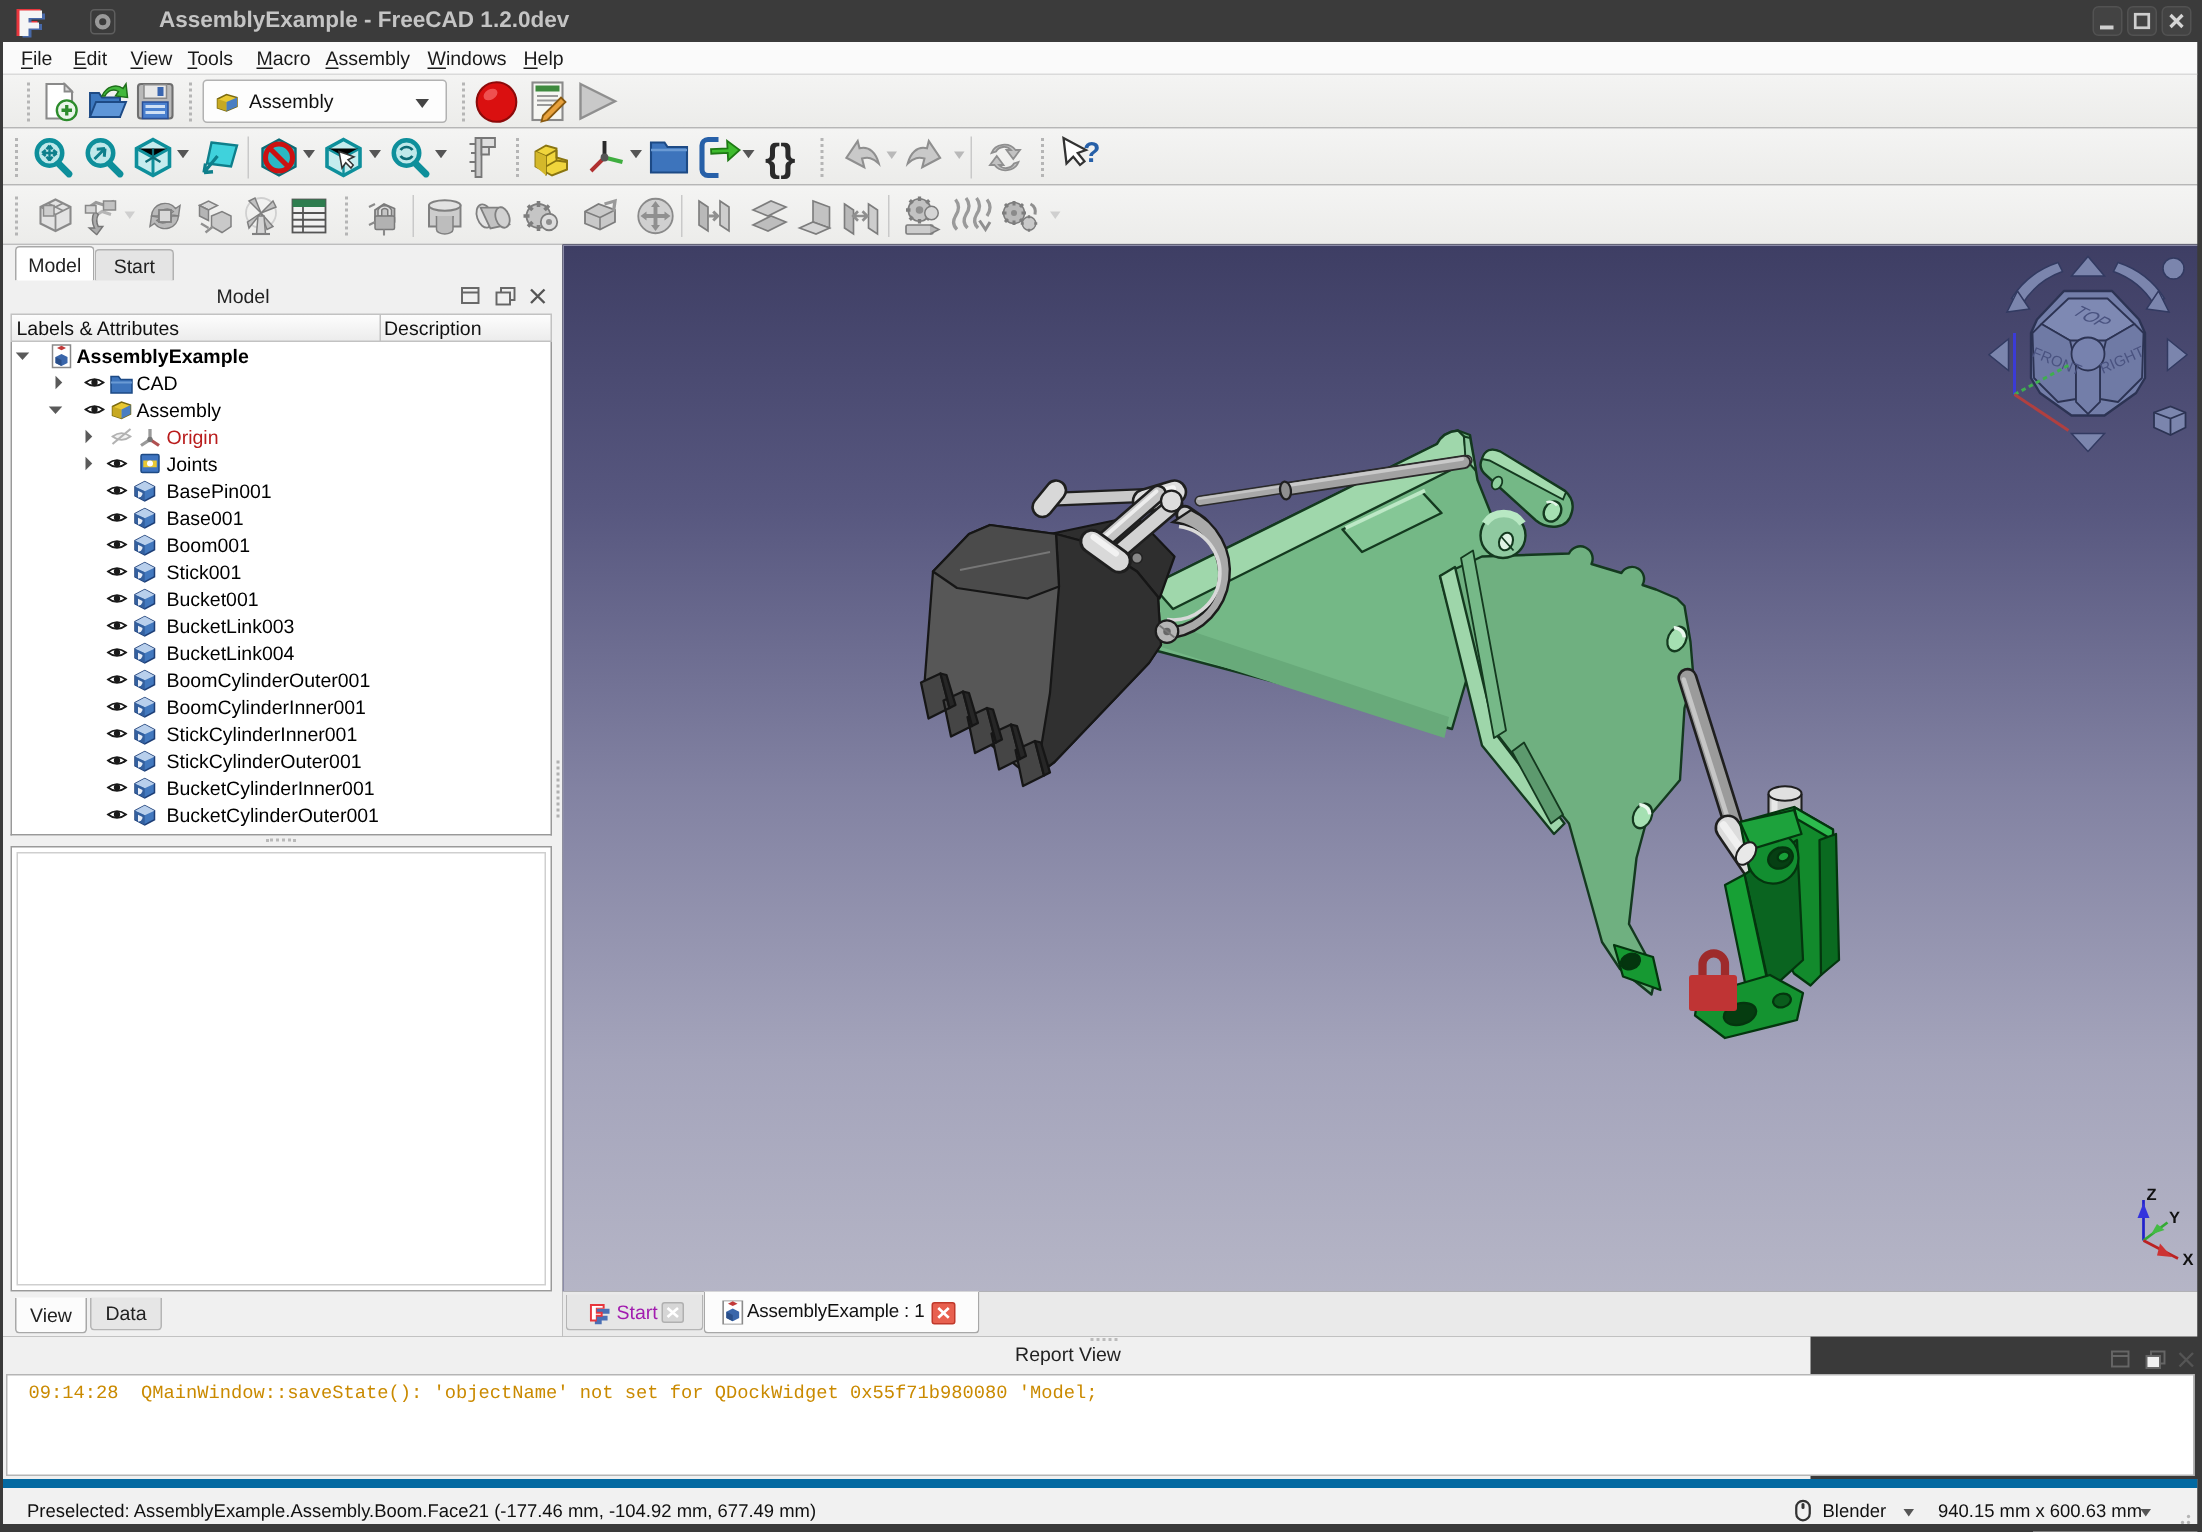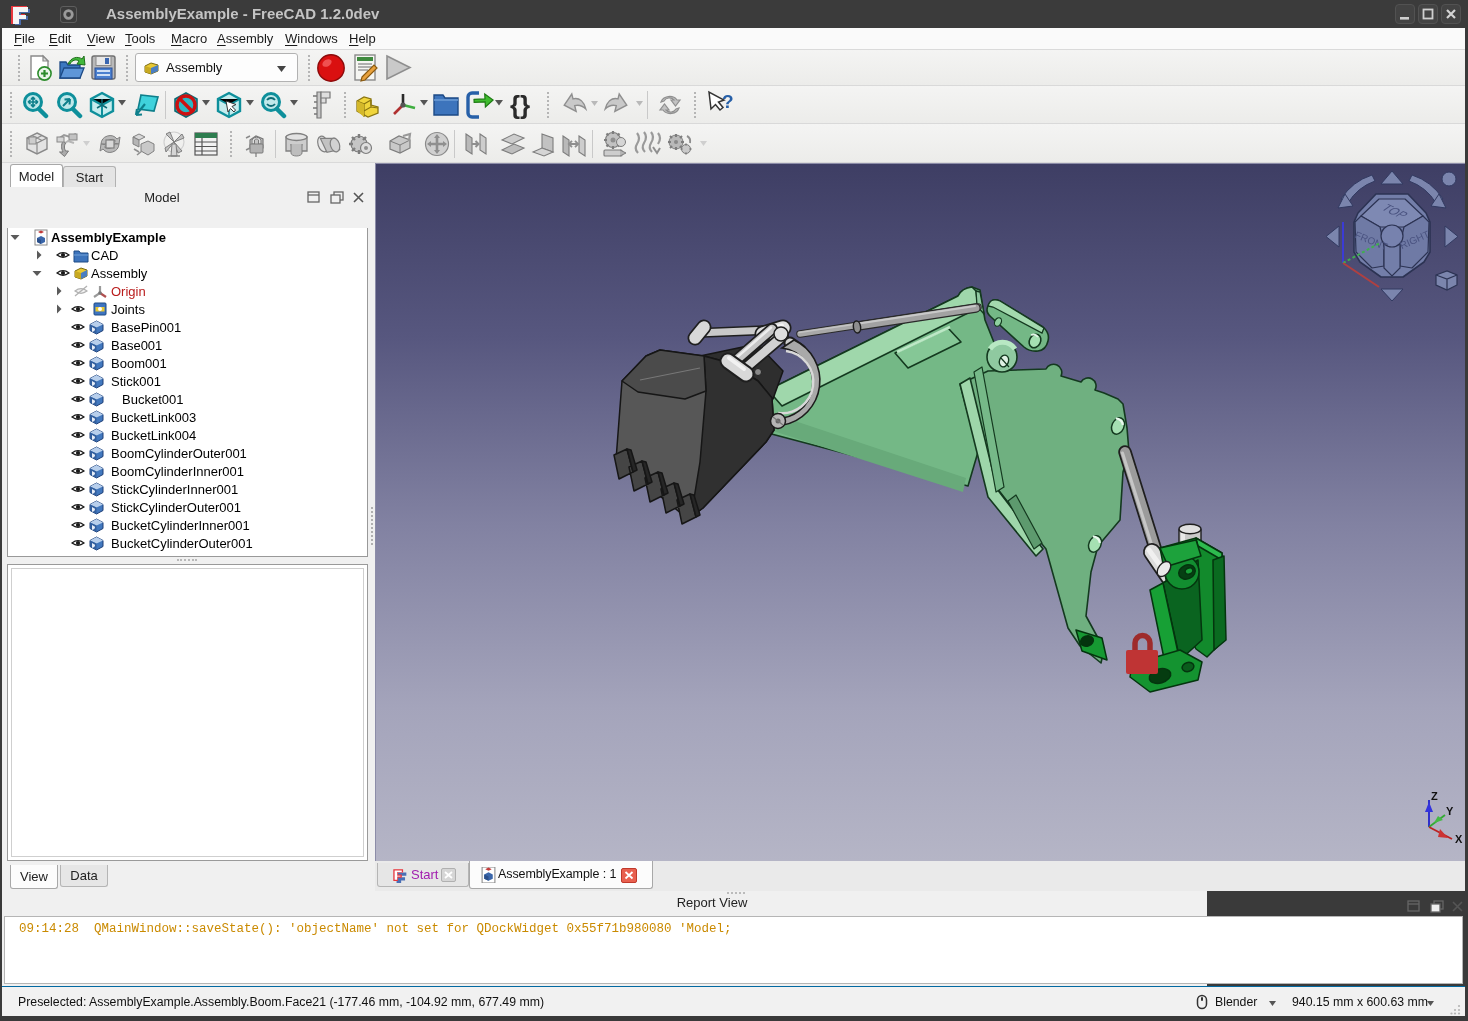--- a/index.html
+++ b/index.html
@@ -31,21 +31,21 @@
 .treebox { left:5px; top:65px; width:361px; height:329px; background:#ffffff; border:1px solid #999; border-top:none; }
 .rtxt { position:absolute; left:110px; top:2px; font-size:13px; color:#000; white-space:nowrap; }
 .propbox { left:5px; top:401px; width:361px; height:297px; background:#ffffff; border:1px solid #9a9a9a; }
 .propin { position:absolute; left:3px; top:3px; right:3px; bottom:3px; border:1px solid #cfcfcf; }
 .viewport { left:375px; top:163px; width:1090px; height:698px; box-shadow:inset 0 1px 0 #8c8ca8, inset 1px 0 0 #8c8ca8;
   background:linear-gradient(180deg,#3e3e64 0%, #57577f 25%, #8282a2 52%, #a4a4bb 78%, #b5b5c6 100%); }
 .mdibar { left:375px; top:861px; width:1090px; height:30px; background:#eaeaea; }
 .report { left:2px; top:891px; width:1205px; height:95px; background:#f0f0f0; }
 .rephdr { position:absolute; left:0; top:4px; width:1420px; text-align:center; font-size:13px; color:#222; }
 .repbox { position:absolute; left:2px; top:25px; width:1459px; height:68px; background:#ffffff; border:1px solid #b5b5b5; }
-.statusbar { left:2px; top:986px; width:1463px; height:36px; background:#f1f1f1; border-top:1px solid #0369a1;padding-left:40px; }
+.statusbar { left:2px; top:986px; width:1463px; height:36px; background:#f1f1f1; border-top:6px solid #0369a1;padding-left:40px; }
 .winborder { pointer-events:none; }
 .mono { font-family:"Liberation Mono", monospace; }
 svg { display:block; }
 .icn { position:absolute; }
 </style>
 </head>
 <body>
 
 <div class="abs titlebar"></div>
 <div class="abs icn" style="left:9px;top:3px">
@@ -386,20 +386,25 @@
         <rect x="1" y="1" width="11" height="10" fill="none" stroke="#666" stroke-width="1.3"></rect>
         <path d="M1,4 h11" stroke="#666" stroke-width="1.3"></path>
       </svg>
   <svg class="icn" style="left:328px;top:4px" width="14" height="13">
         <rect x="4" y="1" width="9" height="8" fill="none" stroke="#666" stroke-width="1.3"></rect>
         <rect x="1" y="4" width="9" height="8" fill="#f0f0f0" stroke="#666" stroke-width="1.3"></rect>
       </svg>
   <svg class="icn" style="left:350px;top:4px" width="13" height="13">
         <path d="M2,2 L11,11 M11,2 L2,11" stroke="#555" stroke-width="1.6"></path>
       </svg>
+</div>
+<div class="abs colhdr">
+  <span style="position:absolute;left:3px;top:1px;font-size:13px;color:#111">Labels &amp; Attributes</span>
+  <span style="position:absolute;left:248px;top:1px;font-size:13px;color:#111">Description</span>
+  <div style="position:absolute;left:245px;top:0;width:1px;height:18px;background:#c2c2c2"></div>
 </div>
 <div class="abs treebox">
 <svg class="icn" style="left:0;top:0" width="359" height="329" viewBox="0 0 359 329">
 <defs>
 <g id="eye">
             <path d="M-6,0 Q0,-4.6 6,0 Q0,4.6 -6,0 Z" fill="#fff" stroke="#1a1a1a" stroke-width="1.2"></path>
             <circle cx="0" cy="0" r="2.1" fill="#1a1a1a"></circle>
           </g>
 <g id="pbox">
             <path d="M0,4 L6.5,0.5 L13,4 L13,10 L6.5,13.5 L0,10 Z" fill="#4278be" stroke="#1e3f77" stroke-width="1"></path>
@@ -480,21 +485,21 @@
 </svg>
 <span class="rtxt" style="left:43px;top:2px;font-weight:bold">AssemblyExample</span>
 <span class="rtxt" style="left:83px;top:20px">CAD</span>
 <span class="rtxt" style="left:83px;top:38px">Assembly</span>
 <span class="rtxt" style="left:103px;top:56px;color:#b91c1c">Origin</span>
 <span class="rtxt" style="left:103px;top:74px">Joints</span>
 <span class="rtxt" style="left:103px;top:92px">BasePin001</span>
 <span class="rtxt" style="left:103px;top:110px">Base001</span>
 <span class="rtxt" style="left:103px;top:128px">Boom001</span>
 <span class="rtxt" style="left:103px;top:146px">Stick001</span>
-<span class="rtxt" style="left:114px;top:164px">Bucket001</span>
+<span class="rtxt" style="left:103px;top:164px">Bucket001</span>
 <span class="rtxt" style="left:103px;top:182px">BucketLink003</span>
 <span class="rtxt" style="left:103px;top:200px">BucketLink004</span>
 <span class="rtxt" style="left:103px;top:218px">BoomCylinderOuter001</span>
 <span class="rtxt" style="left:103px;top:236px">BoomCylinderInner001</span>
 <span class="rtxt" style="left:103px;top:254px">StickCylinderInner001</span>
 <span class="rtxt" style="left:103px;top:272px">StickCylinderOuter001</span>
 <span class="rtxt" style="left:103px;top:290px">BucketCylinderInner001</span>
 <span class="rtxt" style="left:103px;top:308px">BucketCylinderOuter001</span>
 </div>
 <div class="abs" style="left:175px;top:396px;width:20px;height:3px;border-top:2px dotted #b9b9b9"></div>

